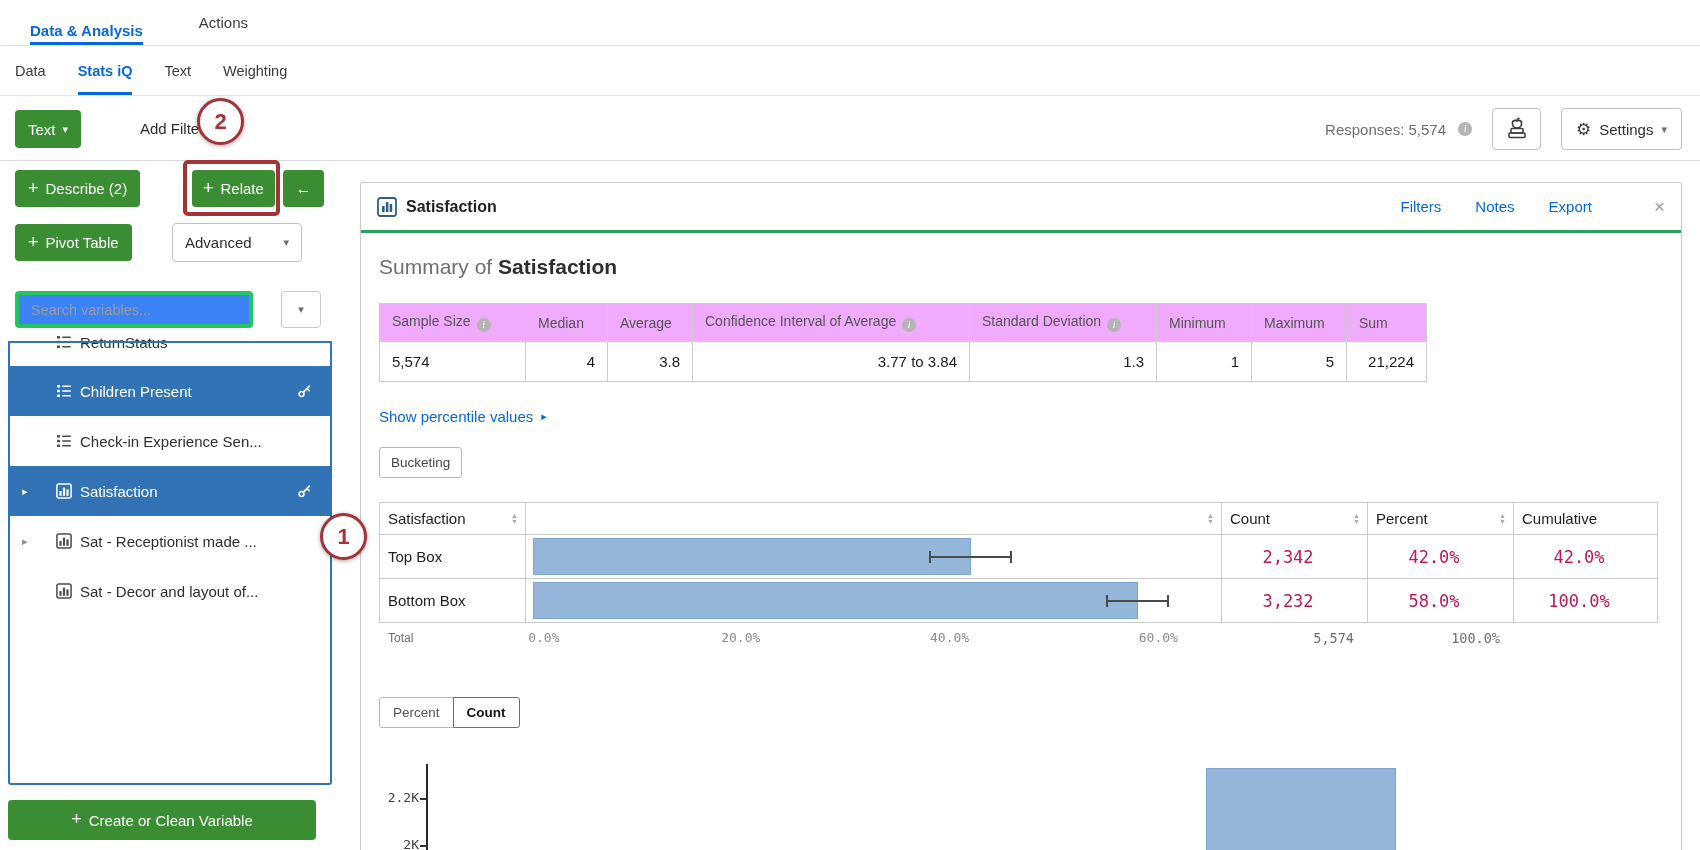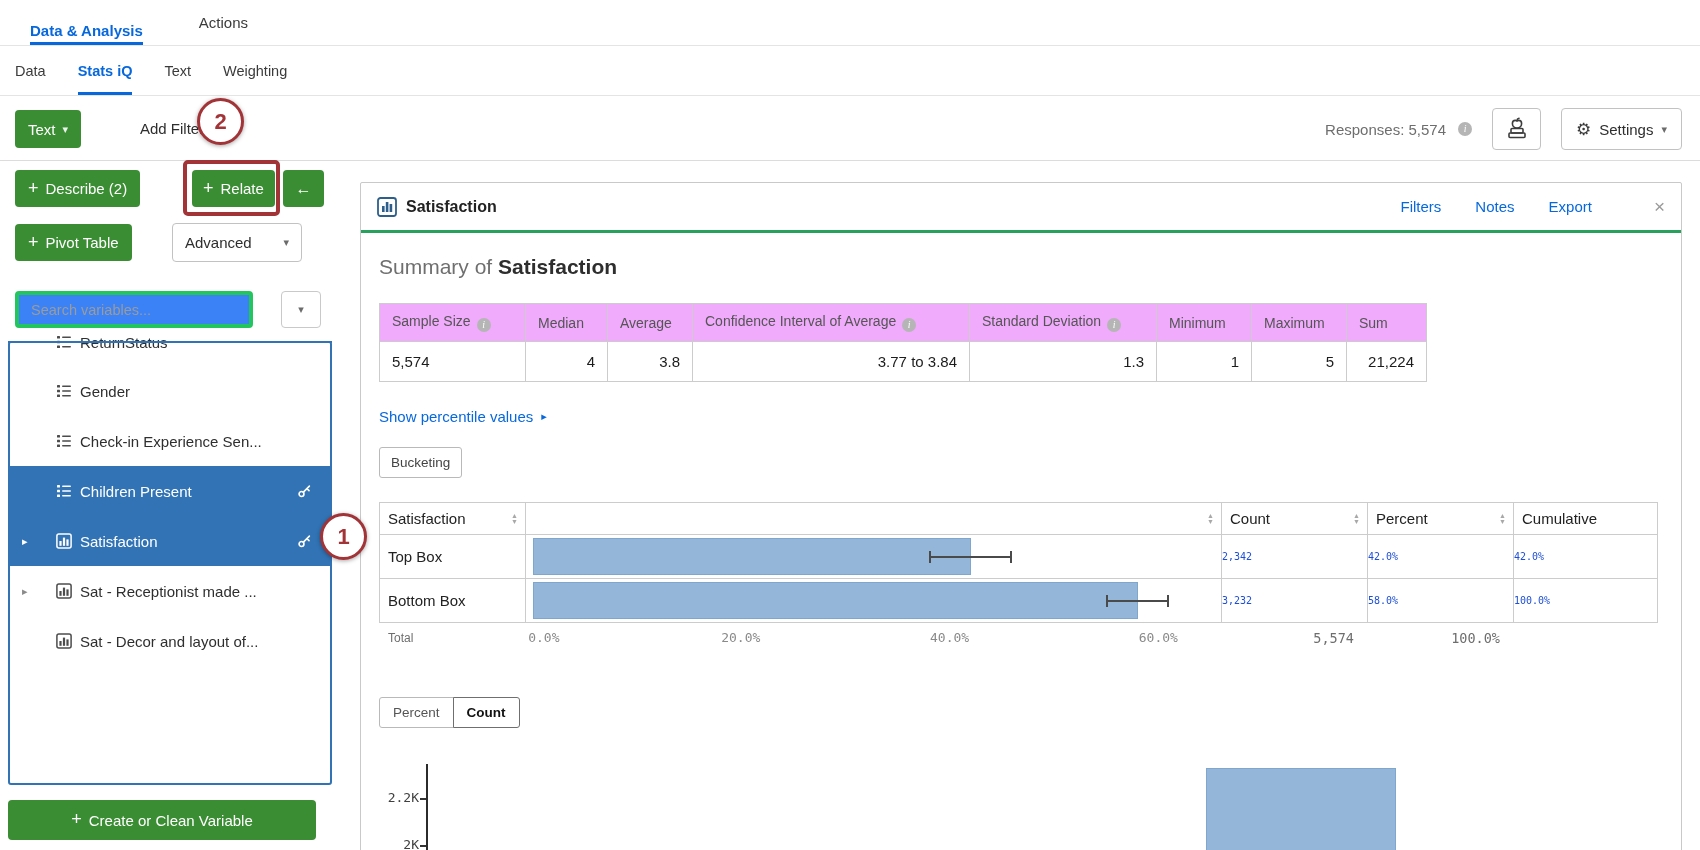--- a/index.html
+++ b/index.html
@@ -87,22 +87,22 @@
     font-size:15px;color:var(--accent-blue,#0768dd);cursor:pointer}
   .pct-link .tri{font-size:11px}
   .bucketing-row{margin-top:22px}
   .bucketing{display:inline-block;border:1px solid #b9b9b9;border-radius:3px;background:#fff;
     padding:7px 11px;font-family:inherit;font-size:13.5px;color:#444;cursor:pointer}
   .freq-table{border-collapse:collapse;margin-top:24px;table-layout:fixed;width:1278px}
   .freq-table th{border:1px solid #ccc;font-size:15px;color:#222;font-weight:normal;text-align:left;
     padding:6px 24px 6px 8px;height:32px;position:relative;background:#fff}
   .freq-table td{border:1px solid #ccc;height:44px;padding:0}
   td.flabel{font-size:15px;color:#222;padding-left:8px}
-  td.fnum{font-family:"DejaVu Sans Mono",monospace;font-size:10px;color:#1d4ed8;
-    text-align:left;padding-right:13px}
+  td.fnum{font-family:"DejaVu Sans Mono",monospace;font-size:17px;color:#be185d;
+    text-align:center;padding-right:13px}
   td.fbar{position:relative}
   .bar{position:absolute;left:1%;top:3px;bottom:3px;background:var(--bar-fill,#94b6d8);
     border:1px solid var(--bar-border,#7fa6cc)}
   .err{position:absolute;top:50%;height:2px;margin-top:-1px;background:#4a4a4a}
   .err .cap{position:absolute;width:2px;height:12px;top:-5px;background:#4a4a4a;display:block}
   .cap.l{left:0}.cap.r{right:0}
   .sort{position:absolute;right:7px;top:50%;transform:translateY(-50%);display:flex;
     flex-direction:column;color:#a8a8a8;font-size:7px;line-height:6px;cursor:pointer}
   .freq-total{width:1278px;display:flex;height:30px;align-items:center;color:#6e6e6e}
   .ft-label{width:146px;padding-left:9px;font-size:12px;color:#6e6e6e}
@@ -215,70 +215,55 @@
             <rect x="6" y="2.5" width="9" height="1.6" rx="0.8"></rect>
             <rect x="1" y="6.7" width="3" height="2.6" rx="0.5"></rect>
             <rect x="6" y="7.2" width="9" height="1.6" rx="0.8"></rect>
             <rect x="1" y="11.4" width="3" height="2.6" rx="0.5"></rect>
             <rect x="6" y="11.9" width="9" height="1.6" rx="0.8"></rect>
           </g>
         </svg>
       </span>
       <span class="vlabel">ReturnStatus</span>
     </div>
-    <div class="var-item">
+    <div class="var-item selected">
       <span class="vicon">
         <svg width="16" height="16" viewBox="0 0 16 16">
           <g fill="currentColor">
             <rect x="1" y="2" width="3" height="2.6" rx="0.5"></rect>
             <rect x="6" y="2.5" width="9" height="1.6" rx="0.8"></rect>
             <rect x="1" y="6.7" width="3" height="2.6" rx="0.5"></rect>
             <rect x="6" y="7.2" width="9" height="1.6" rx="0.8"></rect>
             <rect x="1" y="11.4" width="3" height="2.6" rx="0.5"></rect>
             <rect x="6" y="11.9" width="9" height="1.6" rx="0.8"></rect>
           </g>
         </svg>
       </span>
-      <span class="vlabel">Gender</span>
+      <span class="vlabel">Children Present</span>
+      <span class="keyicon">
+        <svg width="15" height="15" viewBox="0 0 16 16" fill="none" stroke="currentColor" stroke-width="1.7" stroke-linecap="round">
+          <circle cx="4.8" cy="11.2" r="2.6"></circle>
+          <path d="M6.8 9.2 L13.2 2.8 M10.6 5.4 L12.8 7.6"></path>
+        </svg>
+      </span>
     </div>
     <div class="var-item">
       <span class="vicon">
         <svg width="16" height="16" viewBox="0 0 16 16">
           <g fill="currentColor">
             <rect x="1" y="2" width="3" height="2.6" rx="0.5"></rect>
             <rect x="6" y="2.5" width="9" height="1.6" rx="0.8"></rect>
             <rect x="1" y="6.7" width="3" height="2.6" rx="0.5"></rect>
             <rect x="6" y="7.2" width="9" height="1.6" rx="0.8"></rect>
             <rect x="1" y="11.4" width="3" height="2.6" rx="0.5"></rect>
             <rect x="6" y="11.9" width="9" height="1.6" rx="0.8"></rect>
           </g>
         </svg>
       </span>
       <span class="vlabel">Check-in Experience Sen...</span>
-    </div>
-    <div class="var-item selected">
-      <span class="vicon">
-        <svg width="16" height="16" viewBox="0 0 16 16">
-          <g fill="currentColor">
-            <rect x="1" y="2" width="3" height="2.6" rx="0.5"></rect>
-            <rect x="6" y="2.5" width="9" height="1.6" rx="0.8"></rect>
-            <rect x="1" y="6.7" width="3" height="2.6" rx="0.5"></rect>
-            <rect x="6" y="7.2" width="9" height="1.6" rx="0.8"></rect>
-            <rect x="1" y="11.4" width="3" height="2.6" rx="0.5"></rect>
-            <rect x="6" y="11.9" width="9" height="1.6" rx="0.8"></rect>
-          </g>
-        </svg>
-      </span>
-      <span class="vlabel">Children Present</span>
-      <span class="keyicon">
-        <svg width="15" height="15" viewBox="0 0 16 16" fill="none" stroke="currentColor" stroke-width="1.7" stroke-linecap="round">
-          <circle cx="4.8" cy="11.2" r="2.6"></circle>
-          <path d="M6.8 9.2 L13.2 2.8 M10.6 5.4 L12.8 7.6"></path>
-        </svg>
-      </span>
     </div>
     <div class="var-item selected">
       <span class="expander">▸</span>
       <span class="vicon">
         <svg width="16" height="16" viewBox="0 0 16 16">
           <rect x="0.9" y="0.9" width="14.2" height="14.2" rx="2" fill="none" stroke="currentColor" stroke-width="1.5"></rect>
           <rect x="3.4" y="8" width="2.2" height="4.8" fill="currentColor"></rect>
           <rect x="6.9" y="4.6" width="2.2" height="8.2" fill="currentColor"></rect>
           <rect x="10.4" y="6.4" width="2.2" height="6.4" fill="currentColor"></rect>
         </svg>

